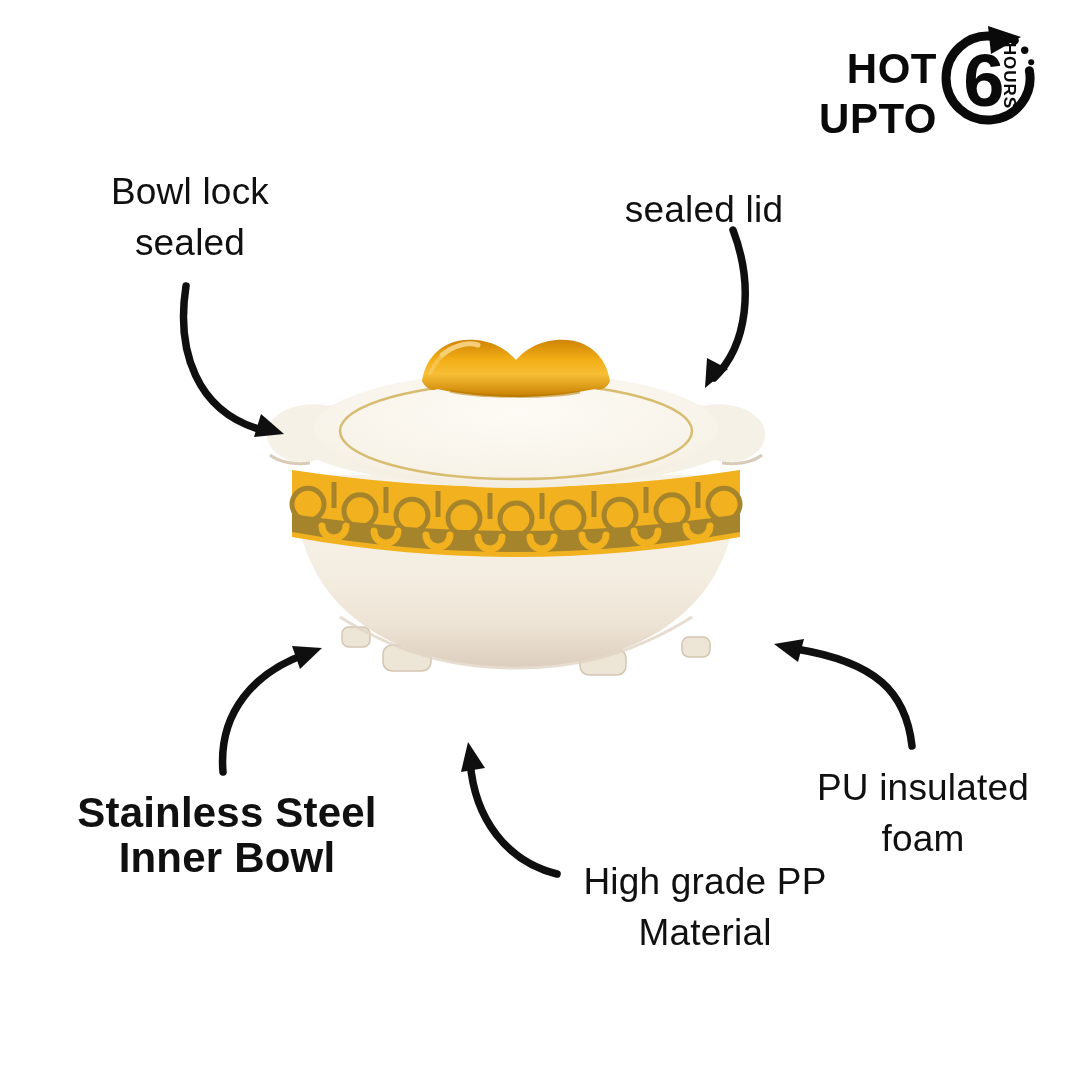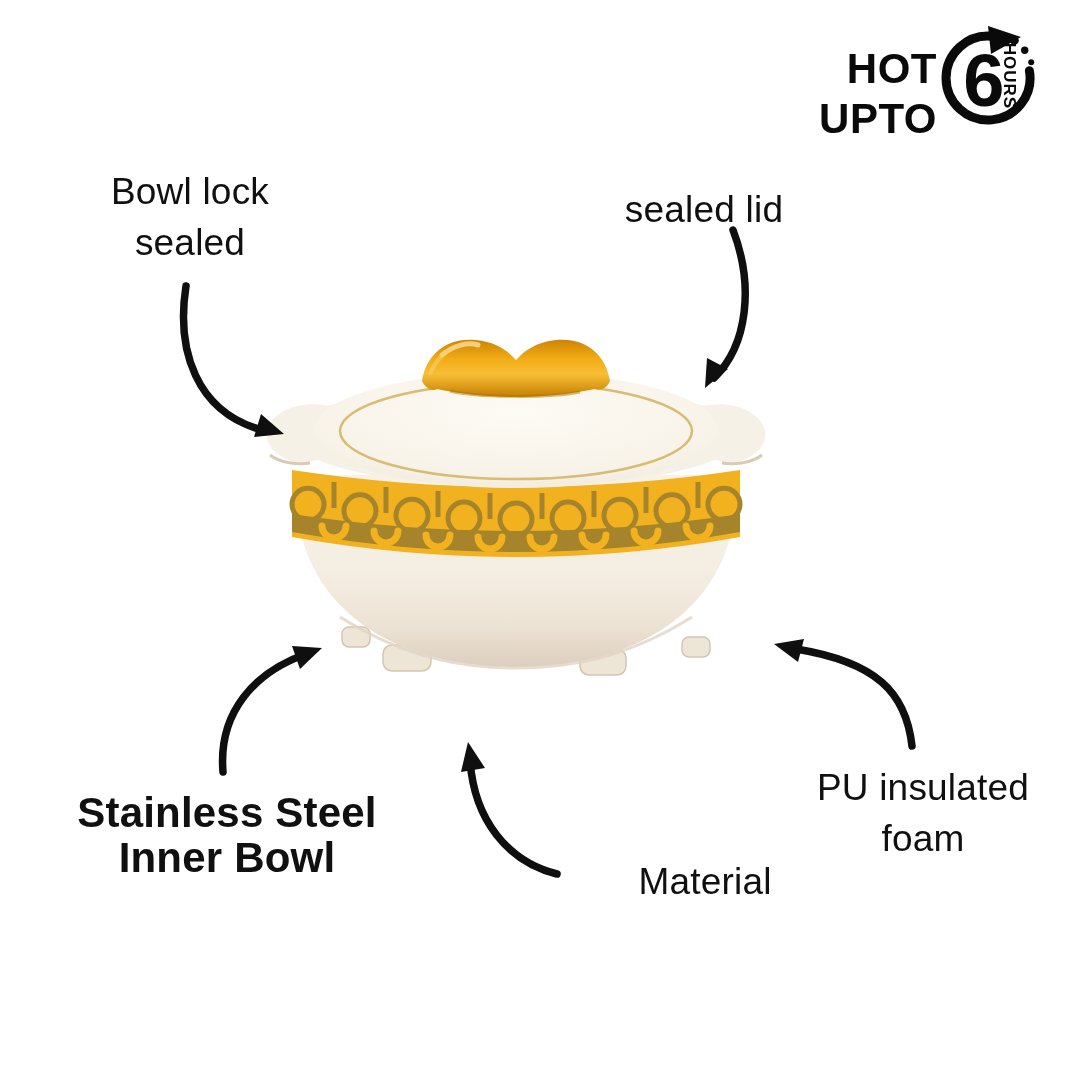--- a/index.html
+++ b/index.html
@@ -65,20 +65,21 @@
   <div class="label" style="left:698px;top:184px;margin-left:6px;">
     <span>sealed lid</span>
   </div>
 
   <div class="label bold" style="left:227px;top:790px;">
     <span>Stainless Steel</span>
     <span>Inner Bowl</span>
   </div>
 
   <div class="label" style="left:705px;top:856px;">
+    <span>High grade PP</span>
     <span>Material</span>
   </div>
 
   <div class="label" style="left:923px;top:762px;">
     <span>PU insulated</span>
     <span>foam</span>
   </div>
 
   <div class="potwrap">
     <svg width="530" height="375" viewBox="0 0 530 375">

